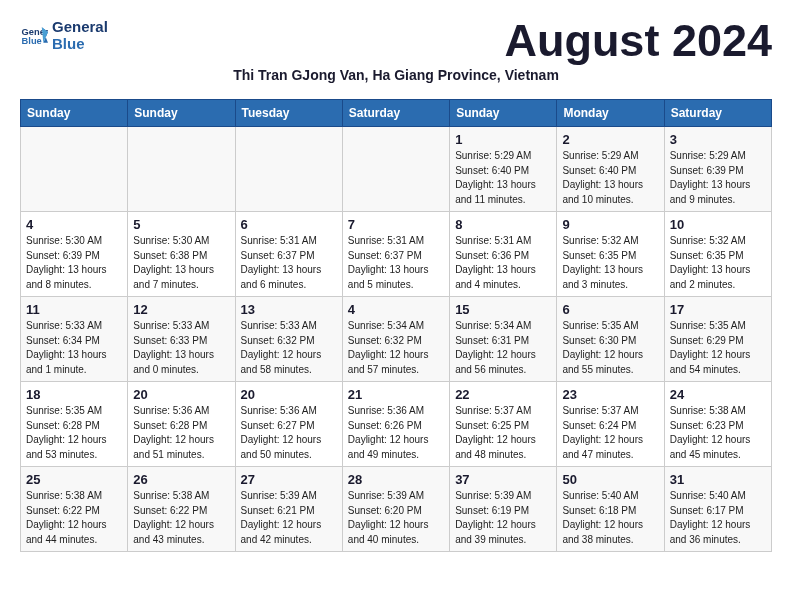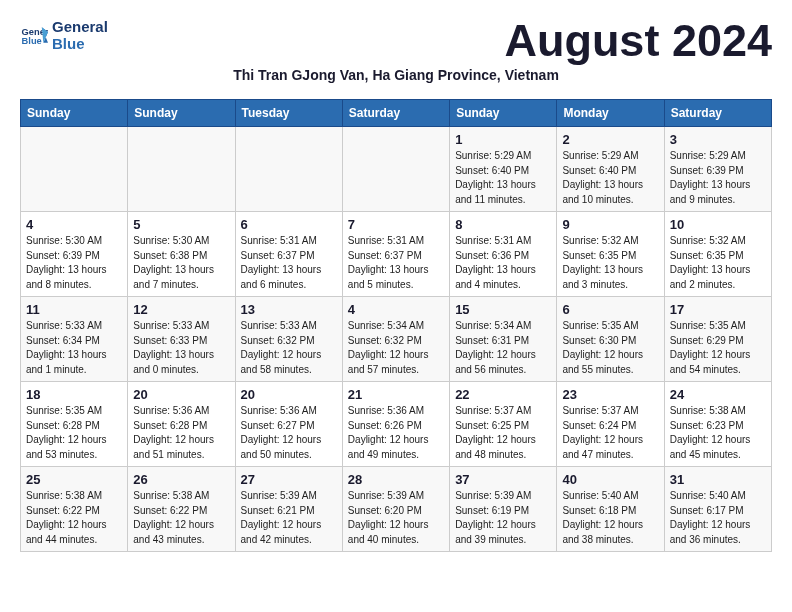--- a/index.html
+++ b/index.html
@@ -244,21 +244,21 @@
         </td>
         <td>
           <span class="day-num">28</span>
           <div class="day-info">Sunrise: 5:39 AM<br>Sunset: 6:20 PM<br>Daylight: 12 hours<br>and 40 minutes.</div>
         </td>
         <td>
           <span class="day-num">37</span>
           <div class="day-info">Sunrise: 5:39 AM<br>Sunset: 6:19 PM<br>Daylight: 12 hours<br>and 39 minutes.</div>
         </td>
         <td>
-          <span class="day-num">40</span>
+          <span class="day-num">50</span>
           <div class="day-info">Sunrise: 5:40 AM<br>Sunset: 6:18 PM<br>Daylight: 12 hours<br>and 38 minutes.</div>
         </td>
         <td>
           <span class="day-num">31</span>
           <div class="day-info">Sunrise: 5:40 AM<br>Sunset: 6:17 PM<br>Daylight: 12 hours<br>and 36 minutes.</div>
         </td>
       </tr>
     </tbody>
 </table>
 

